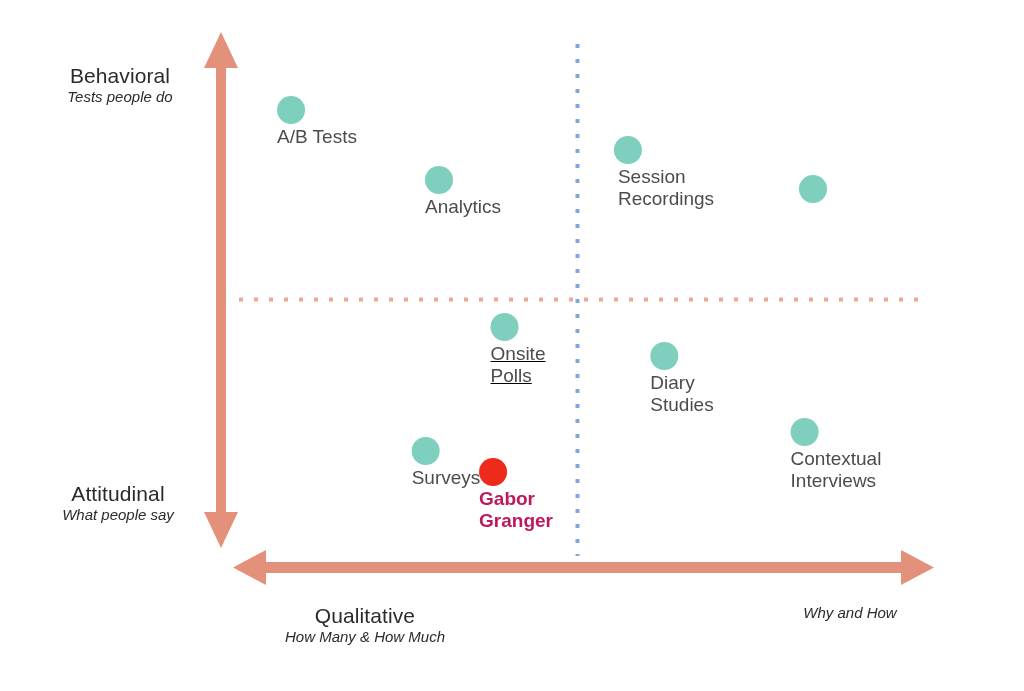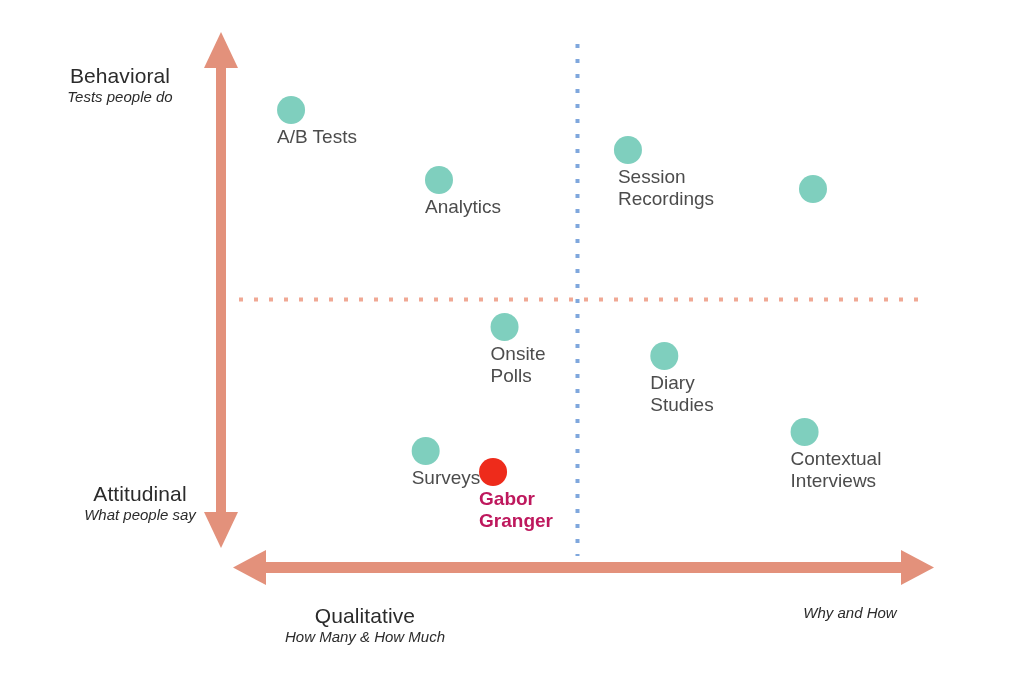--- a/index.html
+++ b/index.html
@@ -42,21 +42,21 @@
   }
   .axis-label .secondary {
     display: block;
     font-size: 15px;
     font-style: italic;
     color: #2b2b2b;
     margin-top: 1px;
   }
 
   #label-behavioral  { left: 0px;   top: 64px;  width: 240px; }
-  #label-attitudinal { left: 0px;   top: 482px; width: 236px; padding-left: 22px; }
+  #label-attitudinal { left: 0px;   top: 482px; width: 236px; }
   #label-quantitative{ left: 175px; top: 604px; width: 380px; text-align: center; }
   #label-qualitative { left: 700px; top: 604px; width: 300px; text-align: center; }
 
   
   .method {
     position: absolute;
     transform: translateX(-50%);
     text-align: left;
     white-space: nowrap;
   }
@@ -131,21 +131,21 @@
         <span class="caption">Analytics</span>
       </div>
       <div class="method" style="left: 666px; top: 136px;">
         <span class="dot" style="width: 28px; height: 28px; background: rgb(127, 207, 190); margin-left: -4px;"></span>
         <span class="caption">Session
 Recordings</span>
       </div>
       <div class="method" style="left: 813px; top: 175px;">
         <span class="dot" style="width: 28px; height: 28px; background: rgb(127, 207, 190); margin-left: 0px;"></span>
       </div>
-      <div class="method" style="left: 518px; top: 313px;">
+      <div class="method" style="left: 518px; top: 313px; text-decoration: underline;">
         <span class="dot" style="width: 28px; height: 28px; background: rgb(127, 207, 190); margin-left: 0px;"></span>
         <span class="caption">Onsite
 Polls</span>
       </div>
       <div class="method" style="left: 682px; top: 342px;">
         <span class="dot" style="width: 28px; height: 28px; background: rgb(127, 207, 190); margin-left: 0px;"></span>
         <span class="caption">Diary
 Studies</span>
       </div>
       <div class="method" style="left: 836px; top: 418px;">

